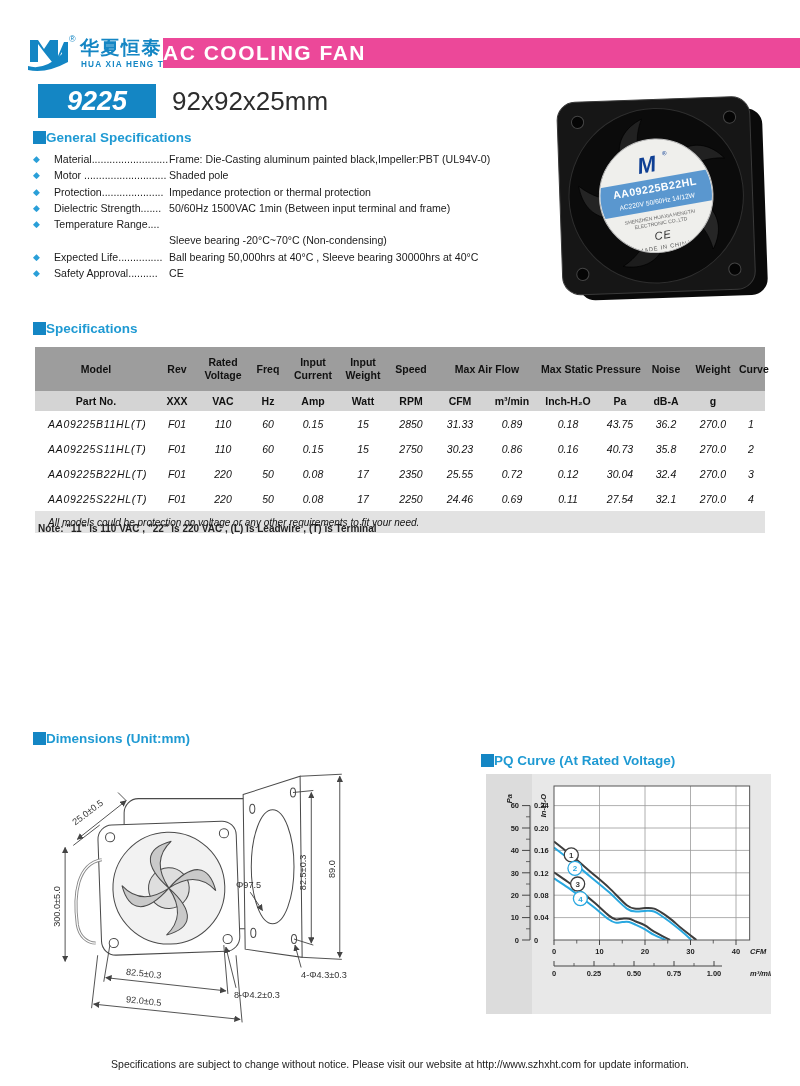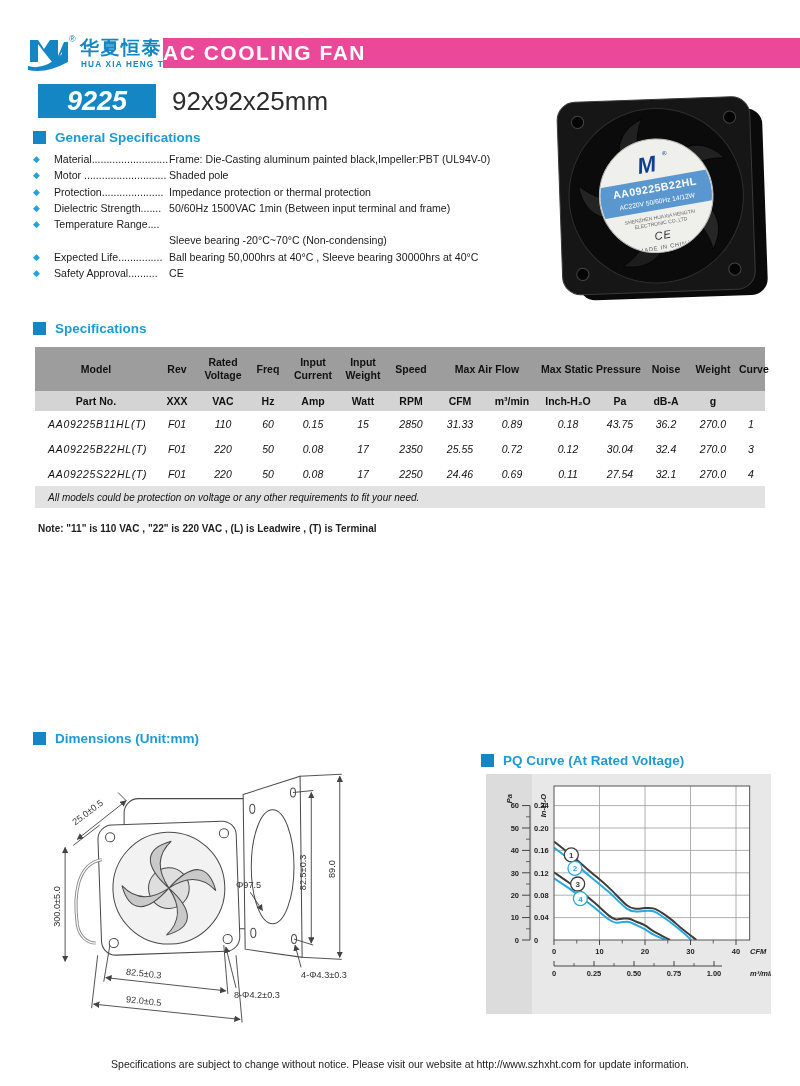--- a/index.html
+++ b/index.html
@@ -8,21 +8,21 @@
   .abs{position:absolute;}
   
   #logo{left:28px;top:32px;width:135px;height:42px;}
   #banner{left:163px;top:38px;width:637px;height:30px;background:#ec4899;color:#fff;
           font-weight:bold;font-size:21px;line-height:30px;
           letter-spacing:1.5px;box-sizing:border-box;}
   #model-box{left:38px;top:84px;width:118px;height:34px;background:#1486c4;color:#fff;
              font-weight:bold;font-style:italic;font-size:27px;text-align:center;line-height:34px;}
   #model-size{left:172px;top:84px;font-size:26px;color:#2d2d2d;line-height:34px;}
   
-  .section-h{display:flex;align-items:center;gap:9px;}
+  .section-h{display:flex;align-items:center;}
   .section-h .sq{width:13px;height:13px;background:#1486c4;}
   .section-h .txt{color:#1f9ad3;font-weight:bold;font-size:13.5px;}
   
   #gs-list{left:33px;top:151px;width:515px;}
   .gs-row{display:flex;font-size:10.6px;line-height:16.3px;}
   .gs-d{color:#2a9fd8;width:21px;font-size:9px;}
   .gs-l{width:115px;}
   .gs-v{flex:1;}
   
   #spec-table{border-collapse:collapse;table-layout:fixed;width:730px;font-size:10.5px;color:#111;}
@@ -199,20 +199,36 @@
           <td>0.15</td>
           <td>15</td>
           <td>2850</td>
           <td>31.33</td>
           <td>0.89</td>
           <td>0.18</td>
           <td>43.75</td>
           <td>36.2</td>
           <td>270.0</td>
           <td>1</td>
+        </tr>
+        <tr>
+          <td class="pn">AA09225S11HL(T)</td>
+          <td>F01</td>
+          <td>110</td>
+          <td>60</td>
+          <td>0.15</td>
+          <td>15</td>
+          <td>2750</td>
+          <td>30.23</td>
+          <td>0.86</td>
+          <td>0.16</td>
+          <td>40.73</td>
+          <td>35.8</td>
+          <td>270.0</td>
+          <td>2</td>
         </tr>
         <tr>
           <td class="pn">AA09225B22HL(T)</td>
           <td>F01</td>
           <td>220</td>
           <td>50</td>
           <td>0.08</td>
           <td>17</td>
           <td>2350</td>
           <td>25.55</td>

